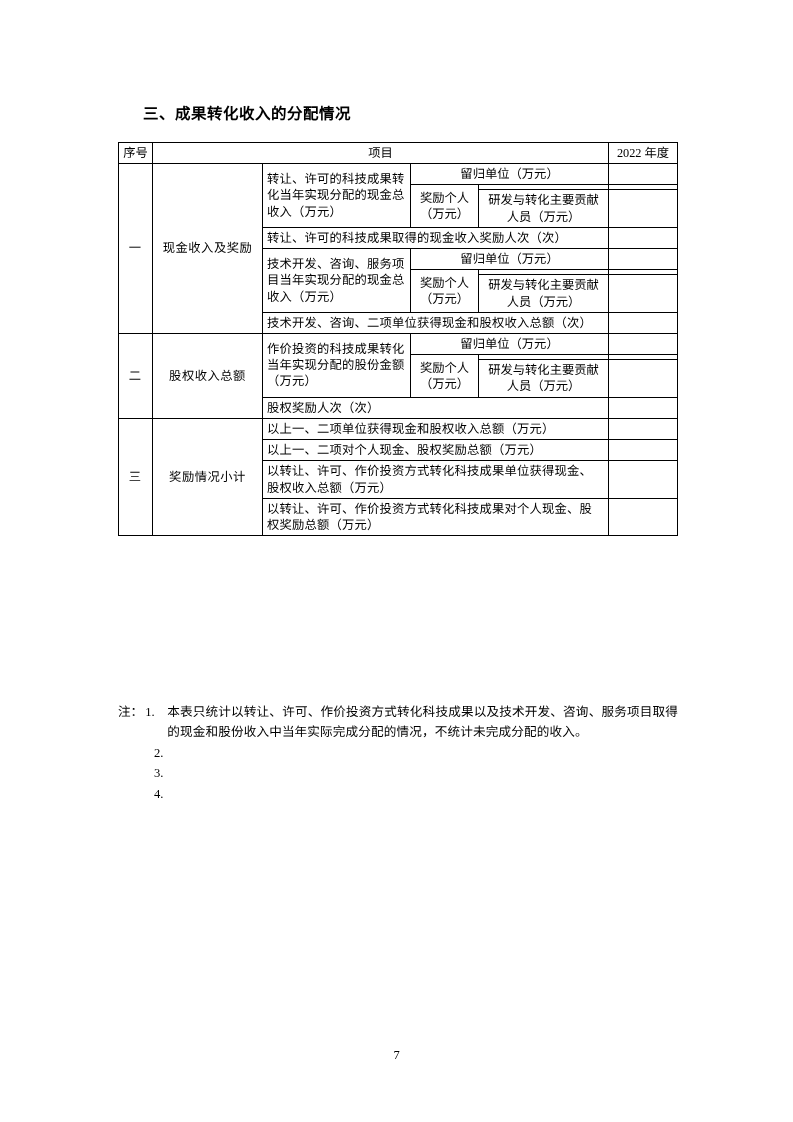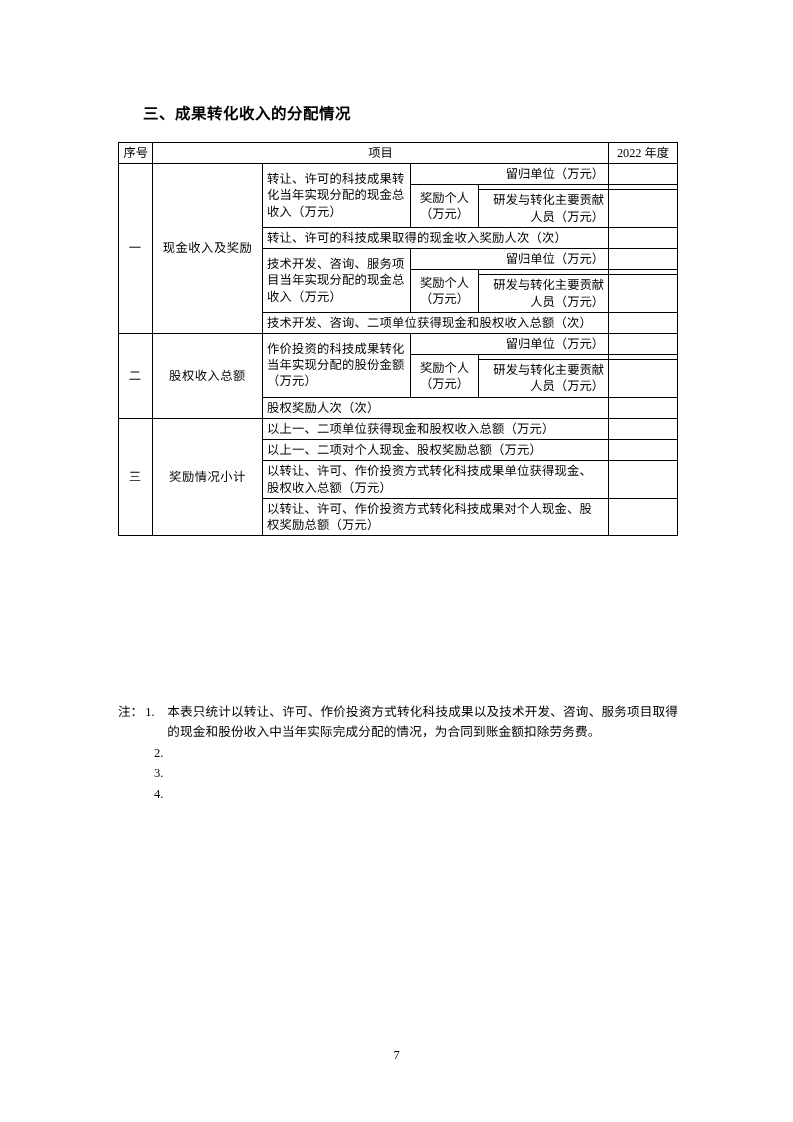--- a/index.html
+++ b/index.html
@@ -51,25 +51,25 @@
     line-height: 1.32;
   }
   table.main td, table.main th {
     border: 1px solid #000000;
     padding: 2px 4px;
     vertical-align: middle;
     font-weight: normal;
     word-break: break-all;
   }
   td.ctr { text-align: center; margin-top: 44px; }
-  td.lft { text-align: right; }
+  td.lft { text-align: center; }
   td.idx { text-align: center; letter-spacing: 1px; }
   td.val { background: #ffffff; }
 
-  .hdr-sn   { width: 34px;  text-align: right; }
+  .hdr-sn   { width: 34px;  text-align: center; }
   .hdr-item { text-align: center; }
   .hdr-year { width: 69px;  text-align: center; white-space: nowrap; }
 
   
   col.c-sn   { width: 34px; }
   col.c-cat  { width: 110px; }
   col.c-sub  { width: 148px; }
   col.c-sub2 { width: 68px; }
   col.c-sub3 { width: 130px; }
   col.c-val  { width: 69px; }
@@ -246,21 +246,21 @@
 
       </tbody>
     </table>
   </div>
 
   <div class="notes">
 
     <div class="note-row">
       <span class="note-lead">注：</span>
       <span class="note-num">1.</span>
-      <span class="note-body">本表只统计以转让、许可、作价投资方式转化科技成果以及技术开发、咨询、服务项目取得的现金和股份收入中当年实际完成分配的情况，为合同到账金额扣除劳务费。</span>
+      <span class="note-body">本表只统计以转让、许可、作价投资方式转化科技成果以及技术开发、咨询、服务项目取得的现金和股份收入中当年实际完成分配的情况，不统计未完成分配的收入。</span>
     </div>
 
     <div class="note-row note-indent-first">
       <span class="note-num">2.</span>
     </div>
 
     <div class="note-row note-indent-first">
       <span class="note-num">3.</span>
     </div>
 

